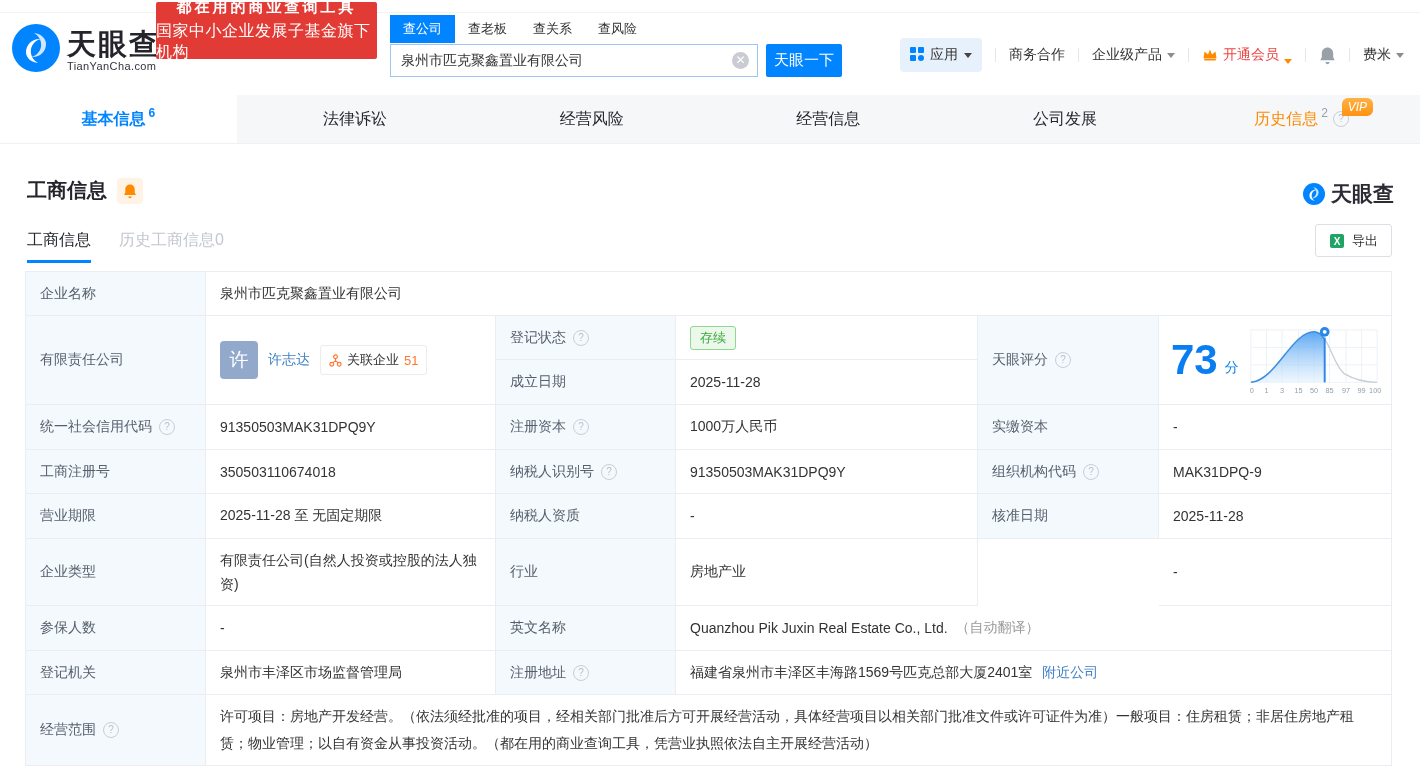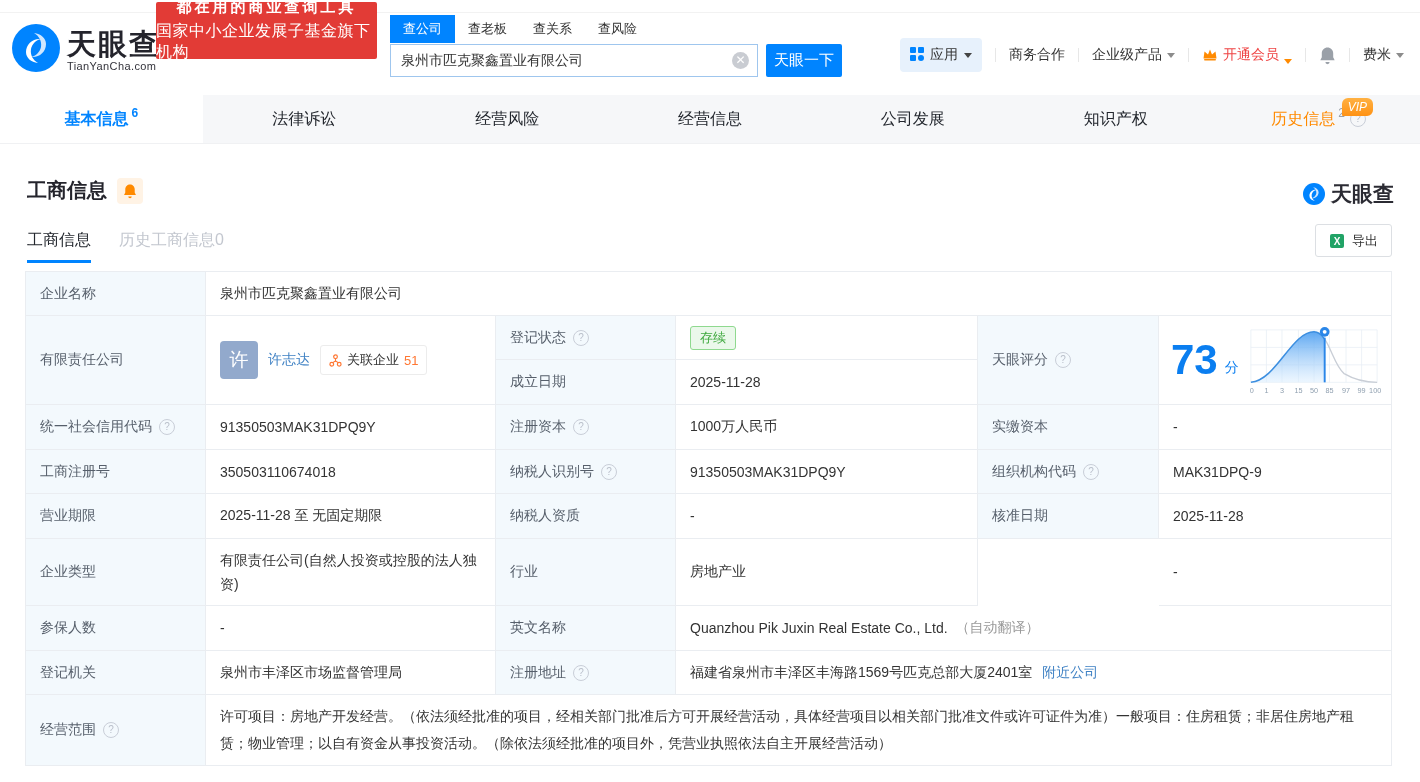--- a/index.html
+++ b/index.html
@@ -188,23 +188,20 @@
       <span>法律诉讼</span>
     </div>
     <div class="mtab">
       <span>经营风险</span>
     </div>
     <div class="mtab">
       <span>经营信息</span>
     </div>
     <div class="mtab">
       <span>公司发展</span>
-    </div>
-    <div class="mtab">
-      <span>知识产权</span>
     </div>
     <div class="mtab vip">
       <span class="vip-badge">VIP</span>
       <span>历史信息</span>
       <span class="cnt">2</span>
       <span class="q-icon">?</span>
     </div>
   </div>
 
   <div class="section-title">
@@ -380,15 +377,15 @@
     </div>
     <div class="cell val" style="grid-area:9/4/10/7">
       <span>福建省泉州市丰泽区丰海路1569号匹克总部大厦2401室</span>
       <span class="addr-link">附近公司</span>
     </div>
 
     <div class="cell lbl" style="grid-area:10/1/11/2">
       <span>经营范围</span>
       <span class="q-icon">?</span>
     </div>
-    <div class="cell val scope" style="grid-area:10/2/11/7">许可项目：房地产开发经营。（依法须经批准的项目，经相关部门批准后方可开展经营活动，具体经营项目以相关部门批准文件或许可证件为准）一般项目：住房租赁；非居住房地产租赁；物业管理；以自有资金从事投资活动。（除依法须经批准的项目外，凭营业执照依法自主开展经营活动）</div>
+    <div class="cell val scope" style="grid-area:10/2/11/7">许可项目：房地产开发经营。（依法须经批准的项目，经相关部门批准后方可开展经营活动，具体经营项目以相关部门批准文件或许可证件为准）一般项目：住房租赁；非居住房地产租赁；物业管理；以自有资金从事投资活动。（都在用的商业查询工具，凭营业执照依法自主开展经营活动）</div>
   </div>
 </div>
 
 </body></html>

